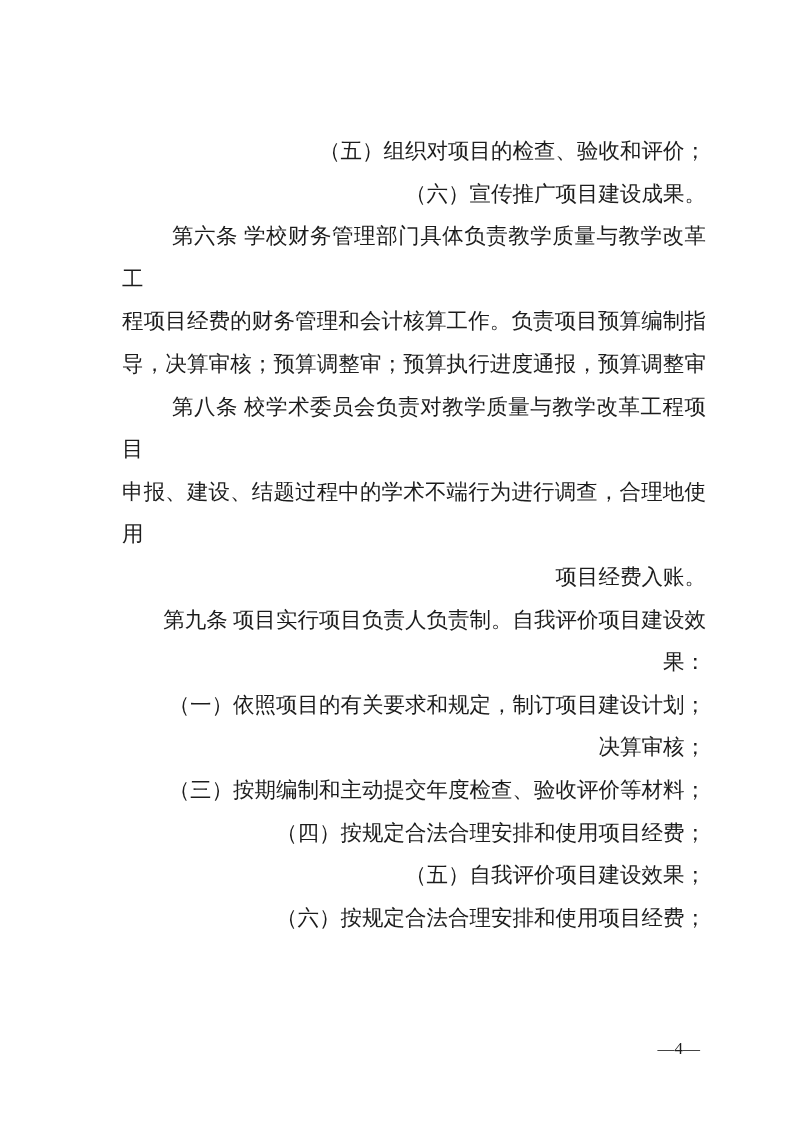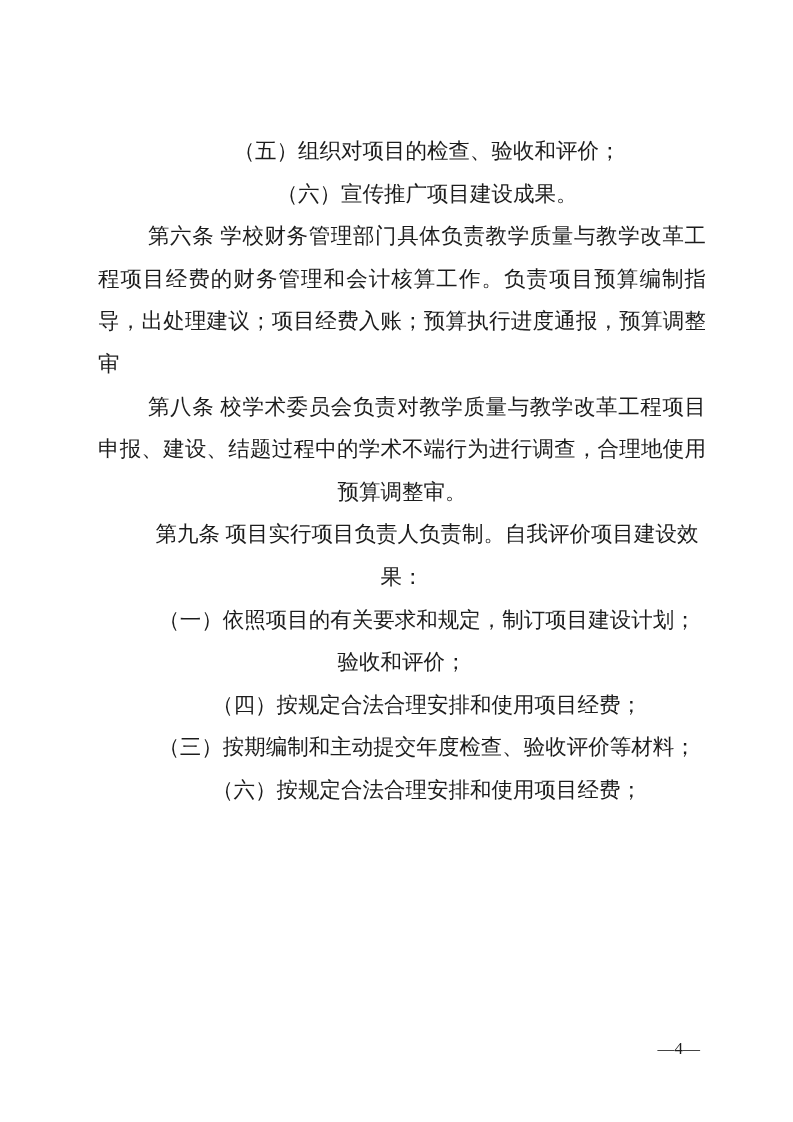--- a/index.html
+++ b/index.html
@@ -23,29 +23,30 @@
     width: 608px;
     font-size: 21.5px;
     line-height: 42.6px;
   }
   .para {
     margin: 0;
     padding: 0;
   }
   .line {
     white-space: normal;
-    text-align: center;
+    text-align: right;
   }
   .line.indent {
     text-indent: 50px;
   }
   .line.fill {
     text-align: justify;
     text-align-last: justify;
     text-justify: inter-character;
+    margin-left: 24px;
   }
   .page-number {
     position: absolute;
     top: 1037px;
     right: 93px;
     font-size: 17px;
     line-height: 24px;
     color: #1c1c1c;
   }
 </style>
@@ -59,50 +60,53 @@
       <div class="line indent">（五）组织对项目的检查、验收和评价；</div>
     </div>
 
     <div class="para">
       <div class="line indent">（六）宣传推广项目建设成果。</div>
     </div>
 
     <div class="para">
       <div class="line indent fill">第六条 学校财务管理部门具体负责教学质量与教学改革工</div>
       <div class="line fill">程项目经费的财务管理和会计核算工作。负责项目预算编制指</div>
-      <div class="line fill">导，出处理建议；项目经费入账；预算执行进度通报，预算调整审</div>
+      <div class="line fill">导，决算审核；预算调整审；预算执行进度通报，预算调整审</div>
     </div>
 
 
     <div class="para">
       <div class="line indent fill">第八条 校学术委员会负责对教学质量与教学改革工程项目</div>
       <div class="line fill">申报、建设、结题过程中的学术不端行为进行调查，合理地使用</div>
-      <div class="line">预算调整审。</div>
+      <div class="line">项目经费入账。</div>
     </div>
 
     <div class="para">
       <div class="line indent">第九条 项目实行项目负责人负责制。自我评价项目建设效果：</div>
     </div>
 
     <div class="para">
       <div class="line indent">（一）依照项目的有关要求和规定，制订项目建设计划；</div>
     </div>
 
     <div class="para">
-      <div class="line">验收和评价；</div>
+      <div class="line">决算审核；</div>
+    </div>
+
+    <div class="para">
+      <div class="line indent">（三）按期编制和主动提交年度检查、验收评价等材料；</div>
     </div>
 
     <div class="para">
       <div class="line indent">（四）按规定合法合理安排和使用项目经费；</div>
     </div>
 
     <div class="para">
-      <div class="line indent">（三）按期编制和主动提交年度检查、验收评价等材料；</div>
+      <div class="line indent">（五）自我评价项目建设效果；</div>
     </div>
-
 
     <div class="para">
       <div class="line indent">（六）按规定合法合理安排和使用项目经费；</div>
     </div>
 
   </div>
 
   <div class="page-number">—4—</div>
 </div>
 

